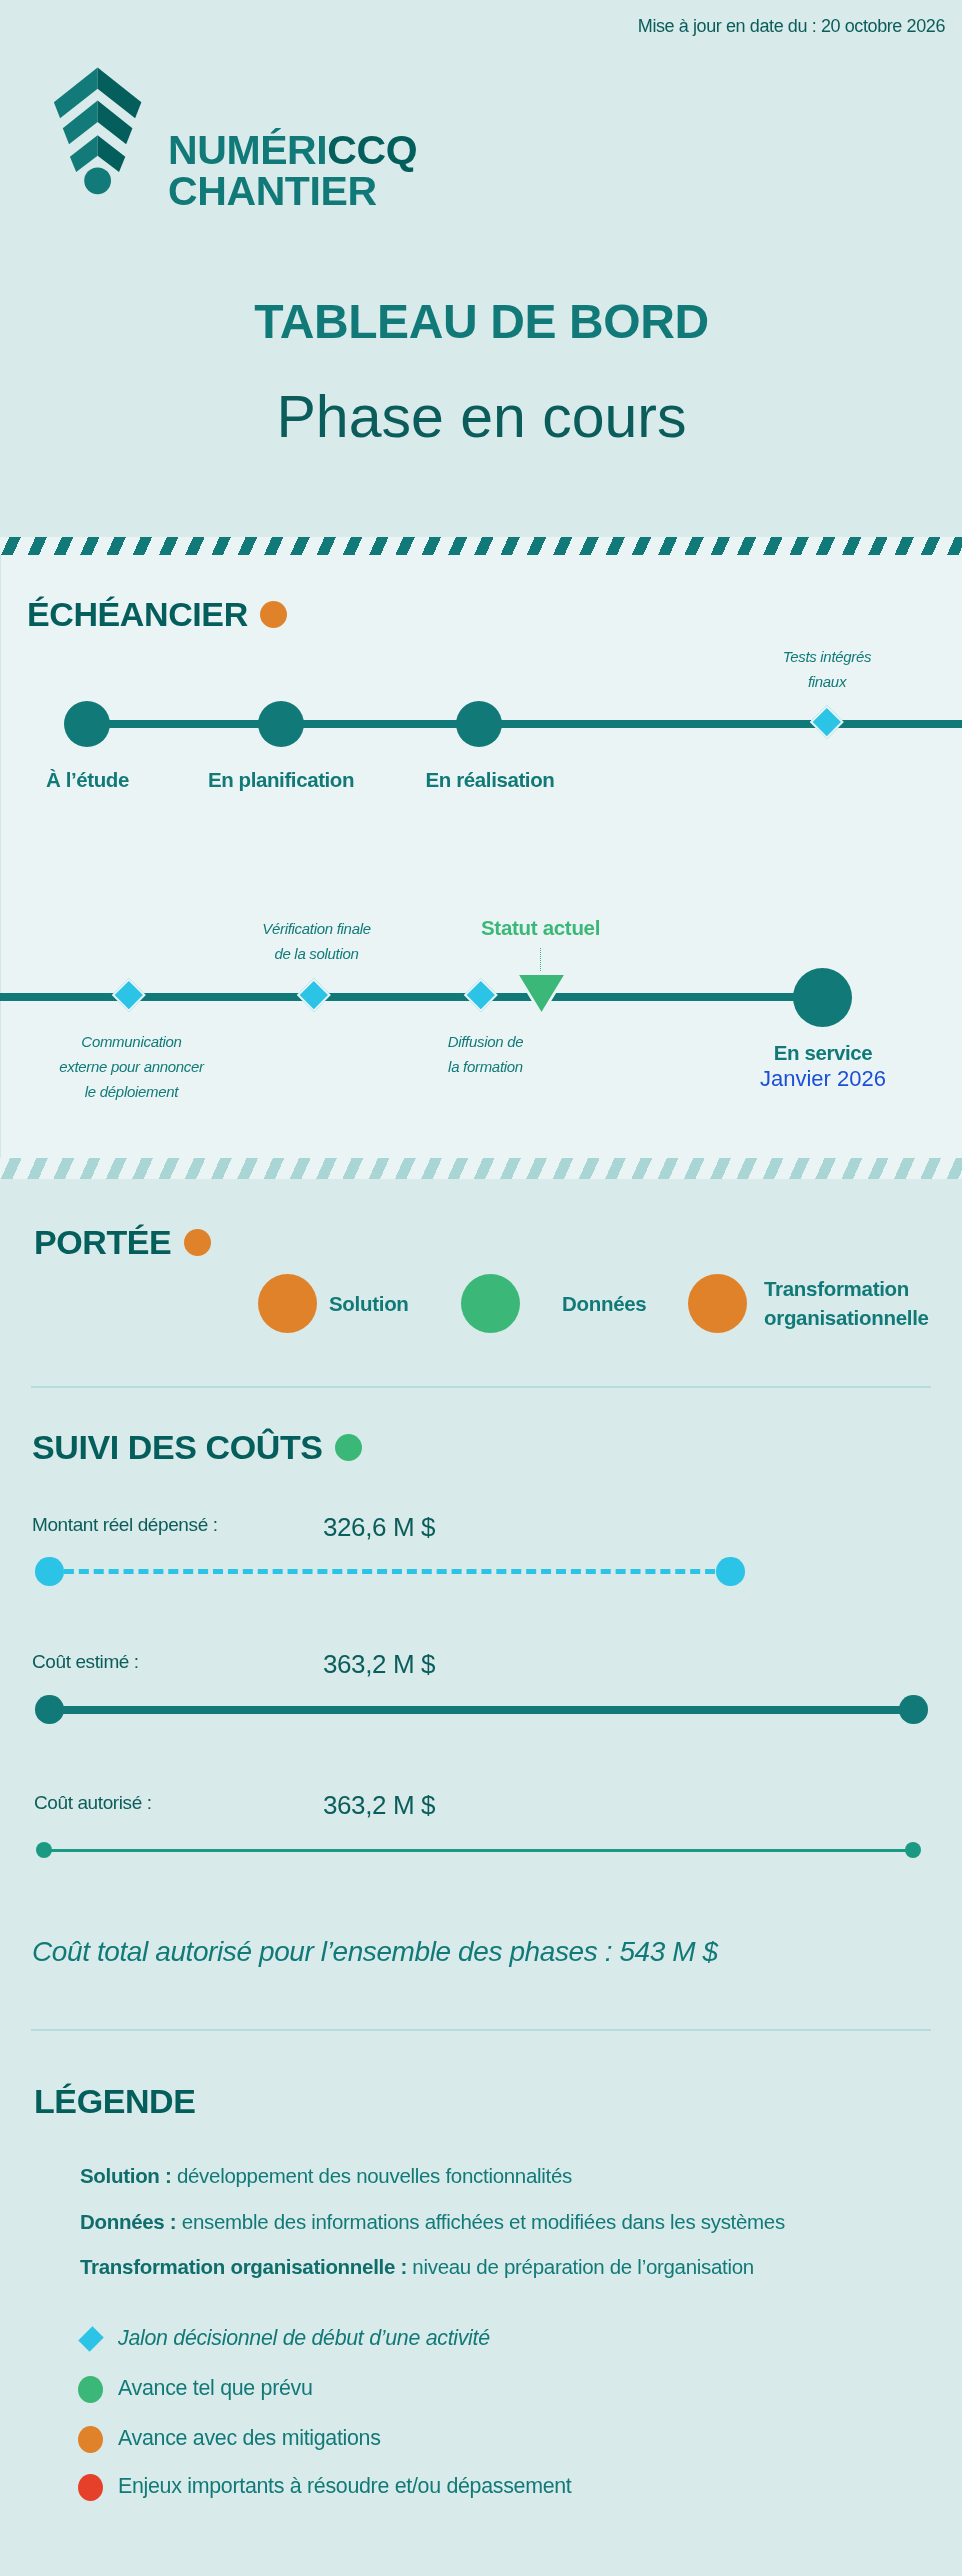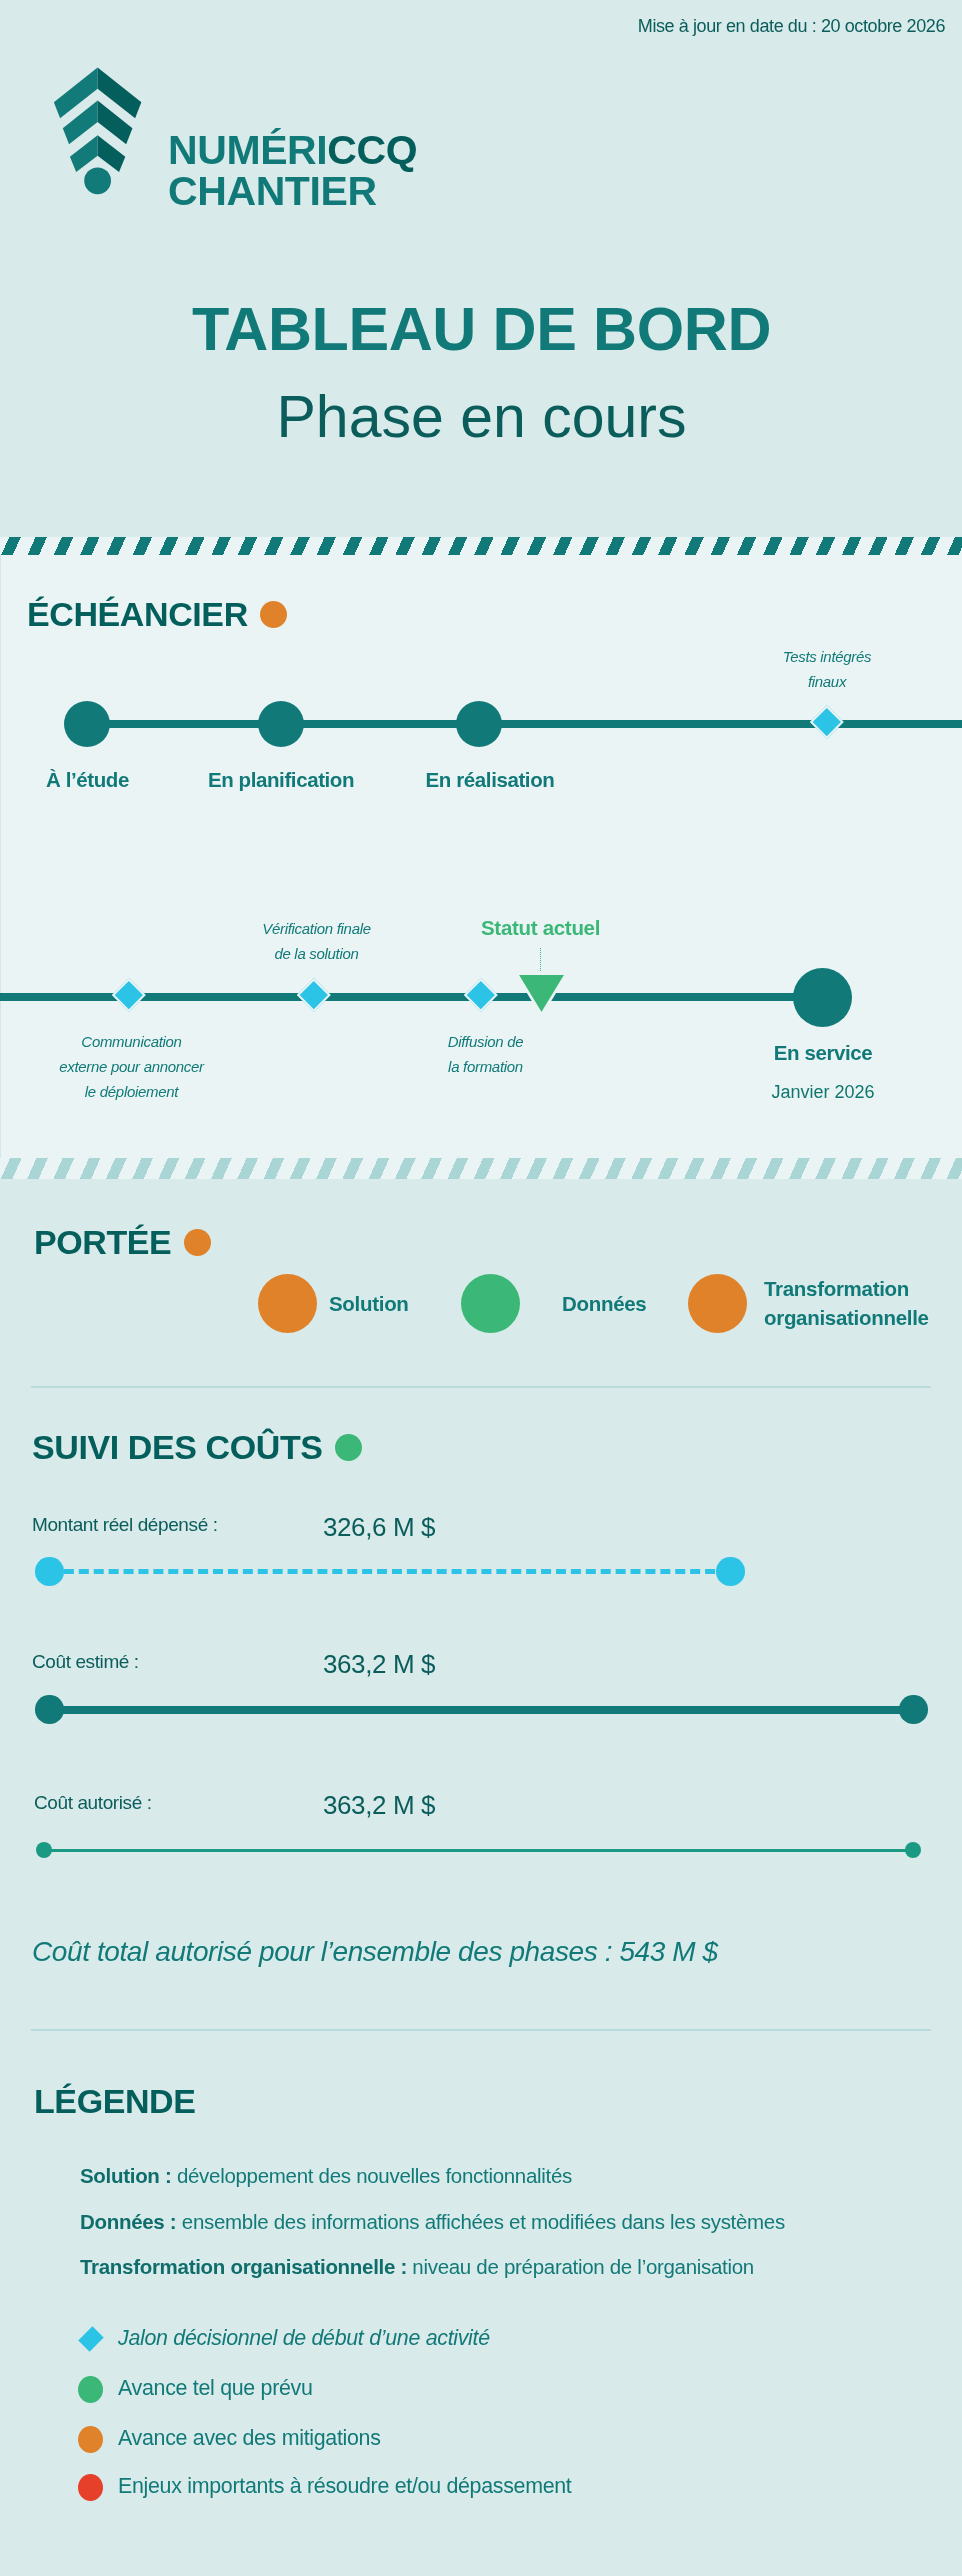--- a/index.html
+++ b/index.html
@@ -11,21 +11,21 @@
   }
   .abs { position: absolute; }
   .update-date {
     right: 18px; top: 16px; font-size: 18px; color: #0b5d5b;
     letter-spacing: -0.4px;
   }
   .brand { left: 168px; top: 130px; font-weight: 700; font-size: 41px; line-height: 41px; color: #117a78; letter-spacing: -0.4px; }
   .brand .ccq { color: #045e5c; }
   .title-main {
     left: 0; width: 963px; top: 294px; text-align: center;
-    font-size: 61px; font-weight: 700; color: #117a78; letter-spacing: -0.4px;
+    font-size: 48px; font-weight: 700; color: #117a78; letter-spacing: -0.4px;
   }
   .title-sub {
     left: 0; width: 963px; top: 383px; text-align: center;
     font-size: 59px; font-weight: 300; color: #0b5d5b;
   }
   .stripe-top {
     left: 0; top: 537px; width: 963px; height: 18.7px;
     background: repeating-linear-gradient(-66deg, transparent 0px, transparent 4.5px, #117a78 4.5px, #117a78 15px, transparent 15px, transparent 24px);
     background-color: #eaf4f5;
   }
@@ -134,21 +134,21 @@
   <div>Communication</div>
   <div>externe pour annoncer</div>
   <div>le déploiement</div>
 </div>
 <div class="abs milestone-label" style="left:401px; width:169px; top:1029px;font-style:italic;">
   <div>Diffusion de</div>
   <div>la formation</div>
 </div>
 
 <div class="abs phase-label" style="left:734px; width:178px; top:1041px;">En service</div>
-<div class="abs" style="left:734px; width:178px; top:1066px; text-align:center; font-size:18px; color:#0f766e;margin-top:16px;">Janvier  2026</div>
+<div class="abs" style="left:734px; width:178px; top:1066px; text-align:center; font-size:22px; color:#1d4ed8;">Janvier  2026</div>
 
 <div class="abs section-title" style="left:34px; top:1223px;">
   <span>PORTÉE</span>
   <span class="status-dot" style="background:#e08229;"></span>
 </div>
 
 <div class="abs scope-dot" style="left:258px; top:1274px; background:#e08229;"></div>
 <div class="abs scope-label" style="left:329px; top:1290px;">Solution</div>
 
 <div class="abs scope-dot" style="left:461px; top:1274px; background:#3bb877;"></div>

